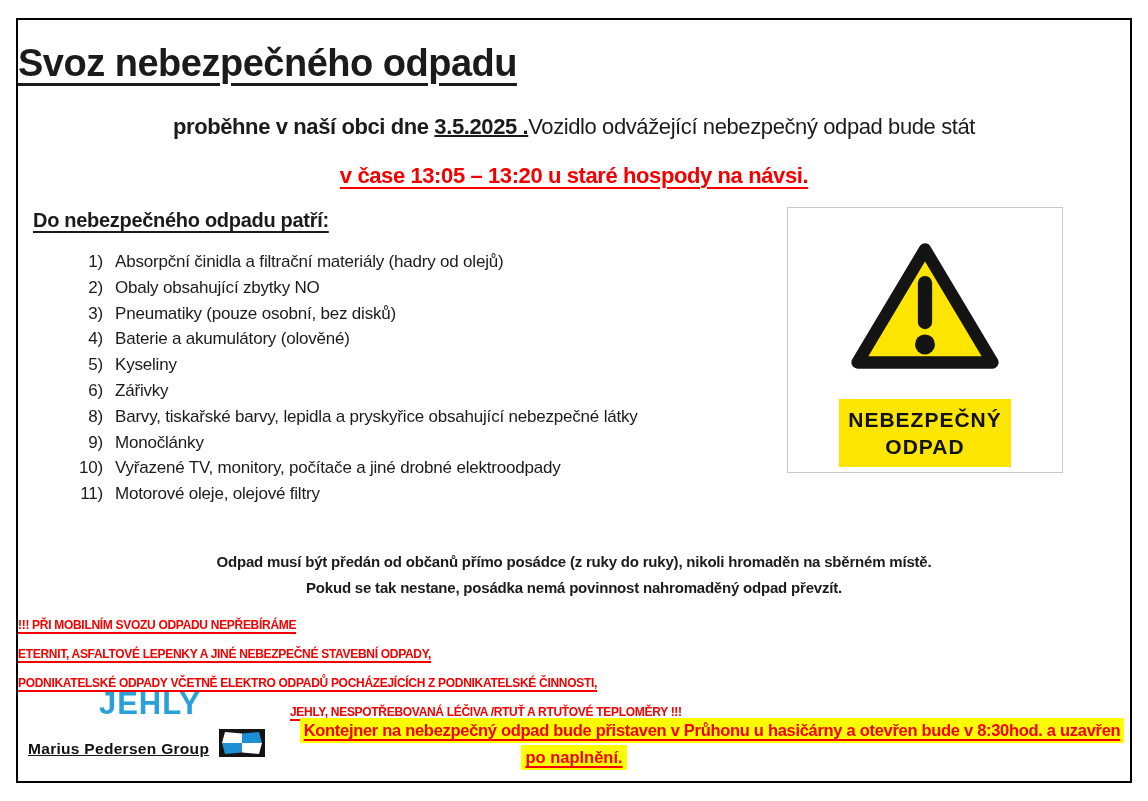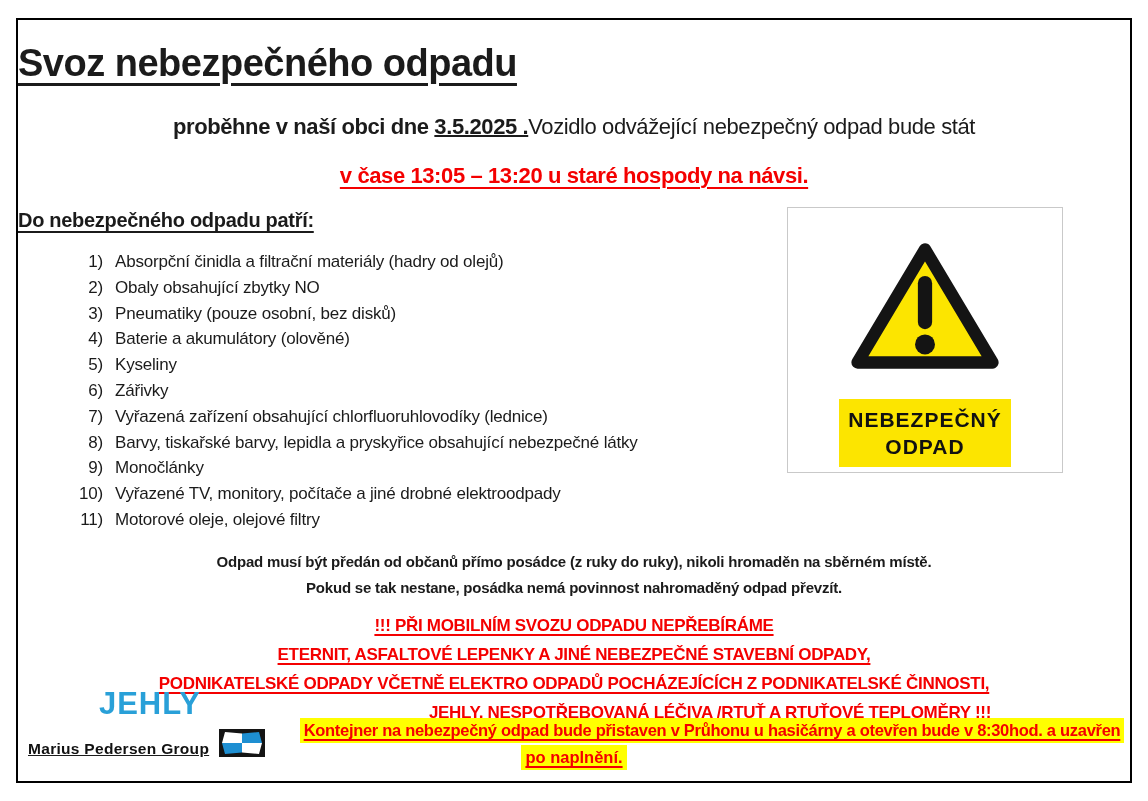--- a/index.html
+++ b/index.html
@@ -27,21 +27,21 @@
   .subtitle .date { font-weight: 700; text-decoration: underline; text-decoration-thickness: 2px; }
   .time-line {
     position: absolute; left: 0; top: 143px; width: 100%;
     text-align: center; font-size: 22px; font-weight: 700; color: var(--red);
     letter-spacing: -0.4px; white-space: nowrap;
     text-decoration: underline; text-decoration-thickness: 2px; text-underline-offset: 4px;
   }
 
   
   .list-heading {
-    position: absolute; left: 0; top: 189px;
+    position: absolute; left: 15px; top: 189px;
     font-size: 20px; font-weight: 700; letter-spacing: -0.3px;
     text-decoration: underline; text-decoration-thickness: 2px; text-underline-offset: 4px;
   }
   .list { position: absolute; left: 55px; top: 229px; }
   .li { line-height: 25.8px; white-space: nowrap; font-size: 17px; letter-spacing: -0.2px; }
   .li .num { display: inline-block; width: 30px; text-align: right; margin-right: 12px; }
 
   
   .sign-card {
     position: absolute; left: 769px; top: 187px; width: 276px; height: 266px;
@@ -59,21 +59,21 @@
   .note {
     position: absolute; left: 0; top: 529px; width: 100%;
     text-align: center; font-size: 15px; font-weight: 700; line-height: 26px;
     letter-spacing: -0.2px;
   }
   .note div { white-space: nowrap; }
 
   
   .warning {
     position: absolute; left: 0; top: 591px; width: 100%;
-    text-align: center; font-size: 17px; font-weight: 700; color: var(--red);
+    font-size: 12px; font-weight: 700; color: var(--red);
     line-height: 29px; letter-spacing: -0.3px;
   }
   .warning div {
     white-space: nowrap;
     text-decoration: underline; text-decoration-thickness: 2px; text-underline-offset: 3px;
   }
   .warning .indented { margin-left: 272px; }
 
   
   .container-note-1 {
@@ -114,21 +114,20 @@
 
   <div class="list-heading">Do nebezpečného odpadu patří:</div>
 
   <div class="list">
     <div class="li"><span class="num">1)</span><span>Absorpční činidla a filtrační materiály (hadry od olejů)</span></div>
     <div class="li"><span class="num">2)</span><span>Obaly obsahující zbytky NO</span></div>
     <div class="li"><span class="num">3)</span><span>Pneumatiky (pouze osobní, bez disků)</span></div>
     <div class="li"><span class="num">4)</span><span>Baterie a akumulátory (olověné)</span></div>
     <div class="li"><span class="num">5)</span><span>Kyseliny</span></div>
     <div class="li"><span class="num">6)</span><span>Zářivky</span></div>
-    <div class="li"><span class="num">7)</span><span>Vyřazená zařízení obsahující chlorfluoruhlovodíky (lednice)</span></div>
     <div class="li"><span class="num">8)</span><span>Barvy, tiskařské barvy, lepidla a pryskyřice obsahující nebezpečné látky</span></div>
     <div class="li"><span class="num">9)</span><span>Monočlánky</span></div>
     <div class="li"><span class="num">10)</span><span>Vyřazené TV, monitory, počítače a jiné drobné elektroodpady</span></div>
     <div class="li"><span class="num">11)</span><span>Motorové oleje, olejové filtry</span></div>
   </div>
 
   <div class="sign-card">
     <svg class="triangle" width="152" height="133" viewBox="0 0 160 140">
       <polygon points="80,12 151,131 9,131" fill="#fce500" stroke="#141414" stroke-width="13" stroke-linejoin="round"></polygon>
       <rect x="72.5" y="40" width="15" height="56" rx="7.5" fill="#141414"></rect>

